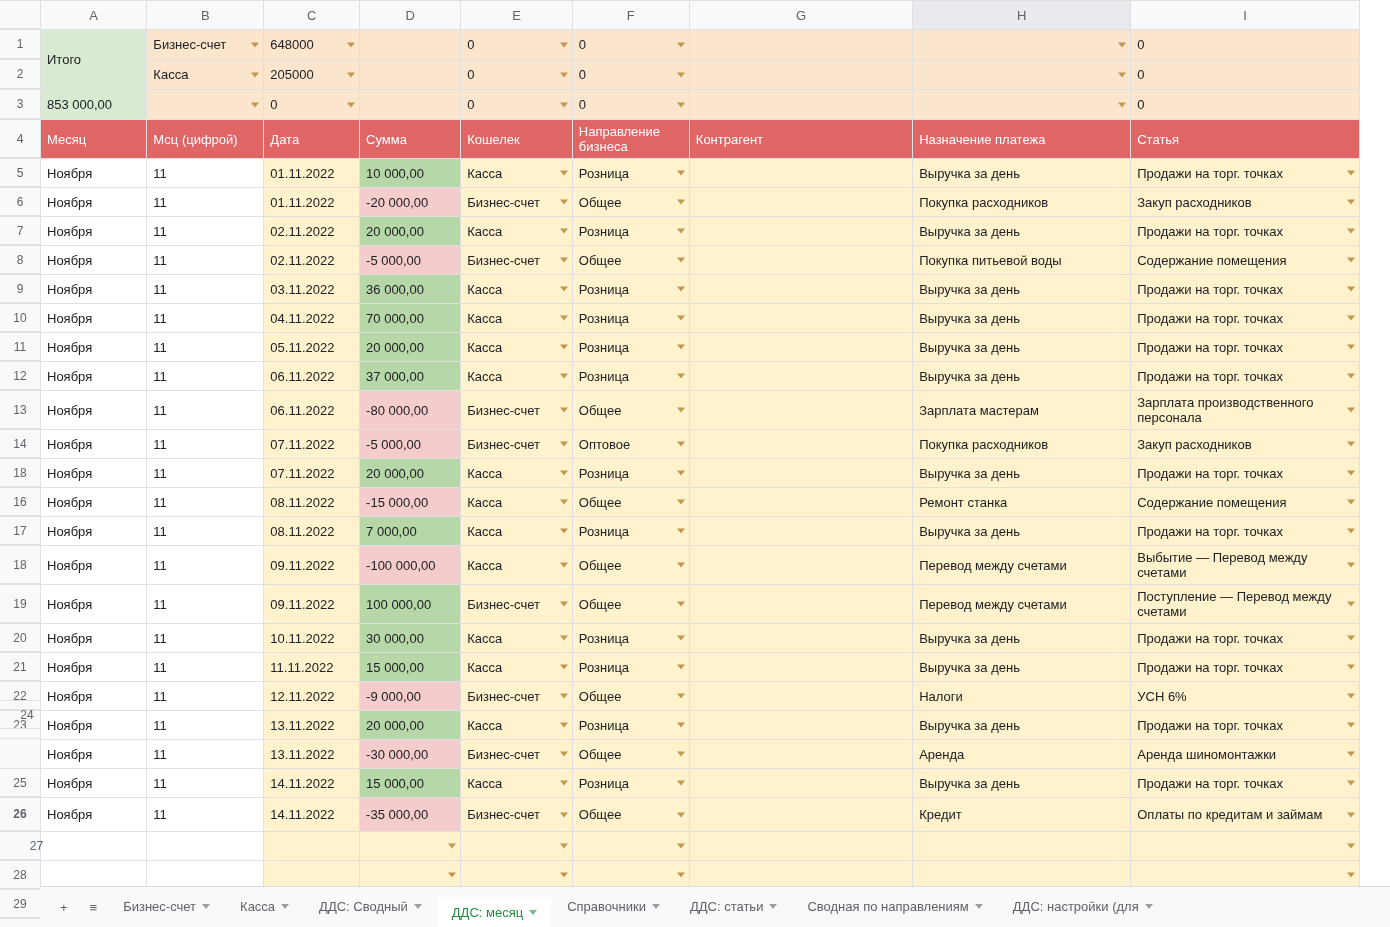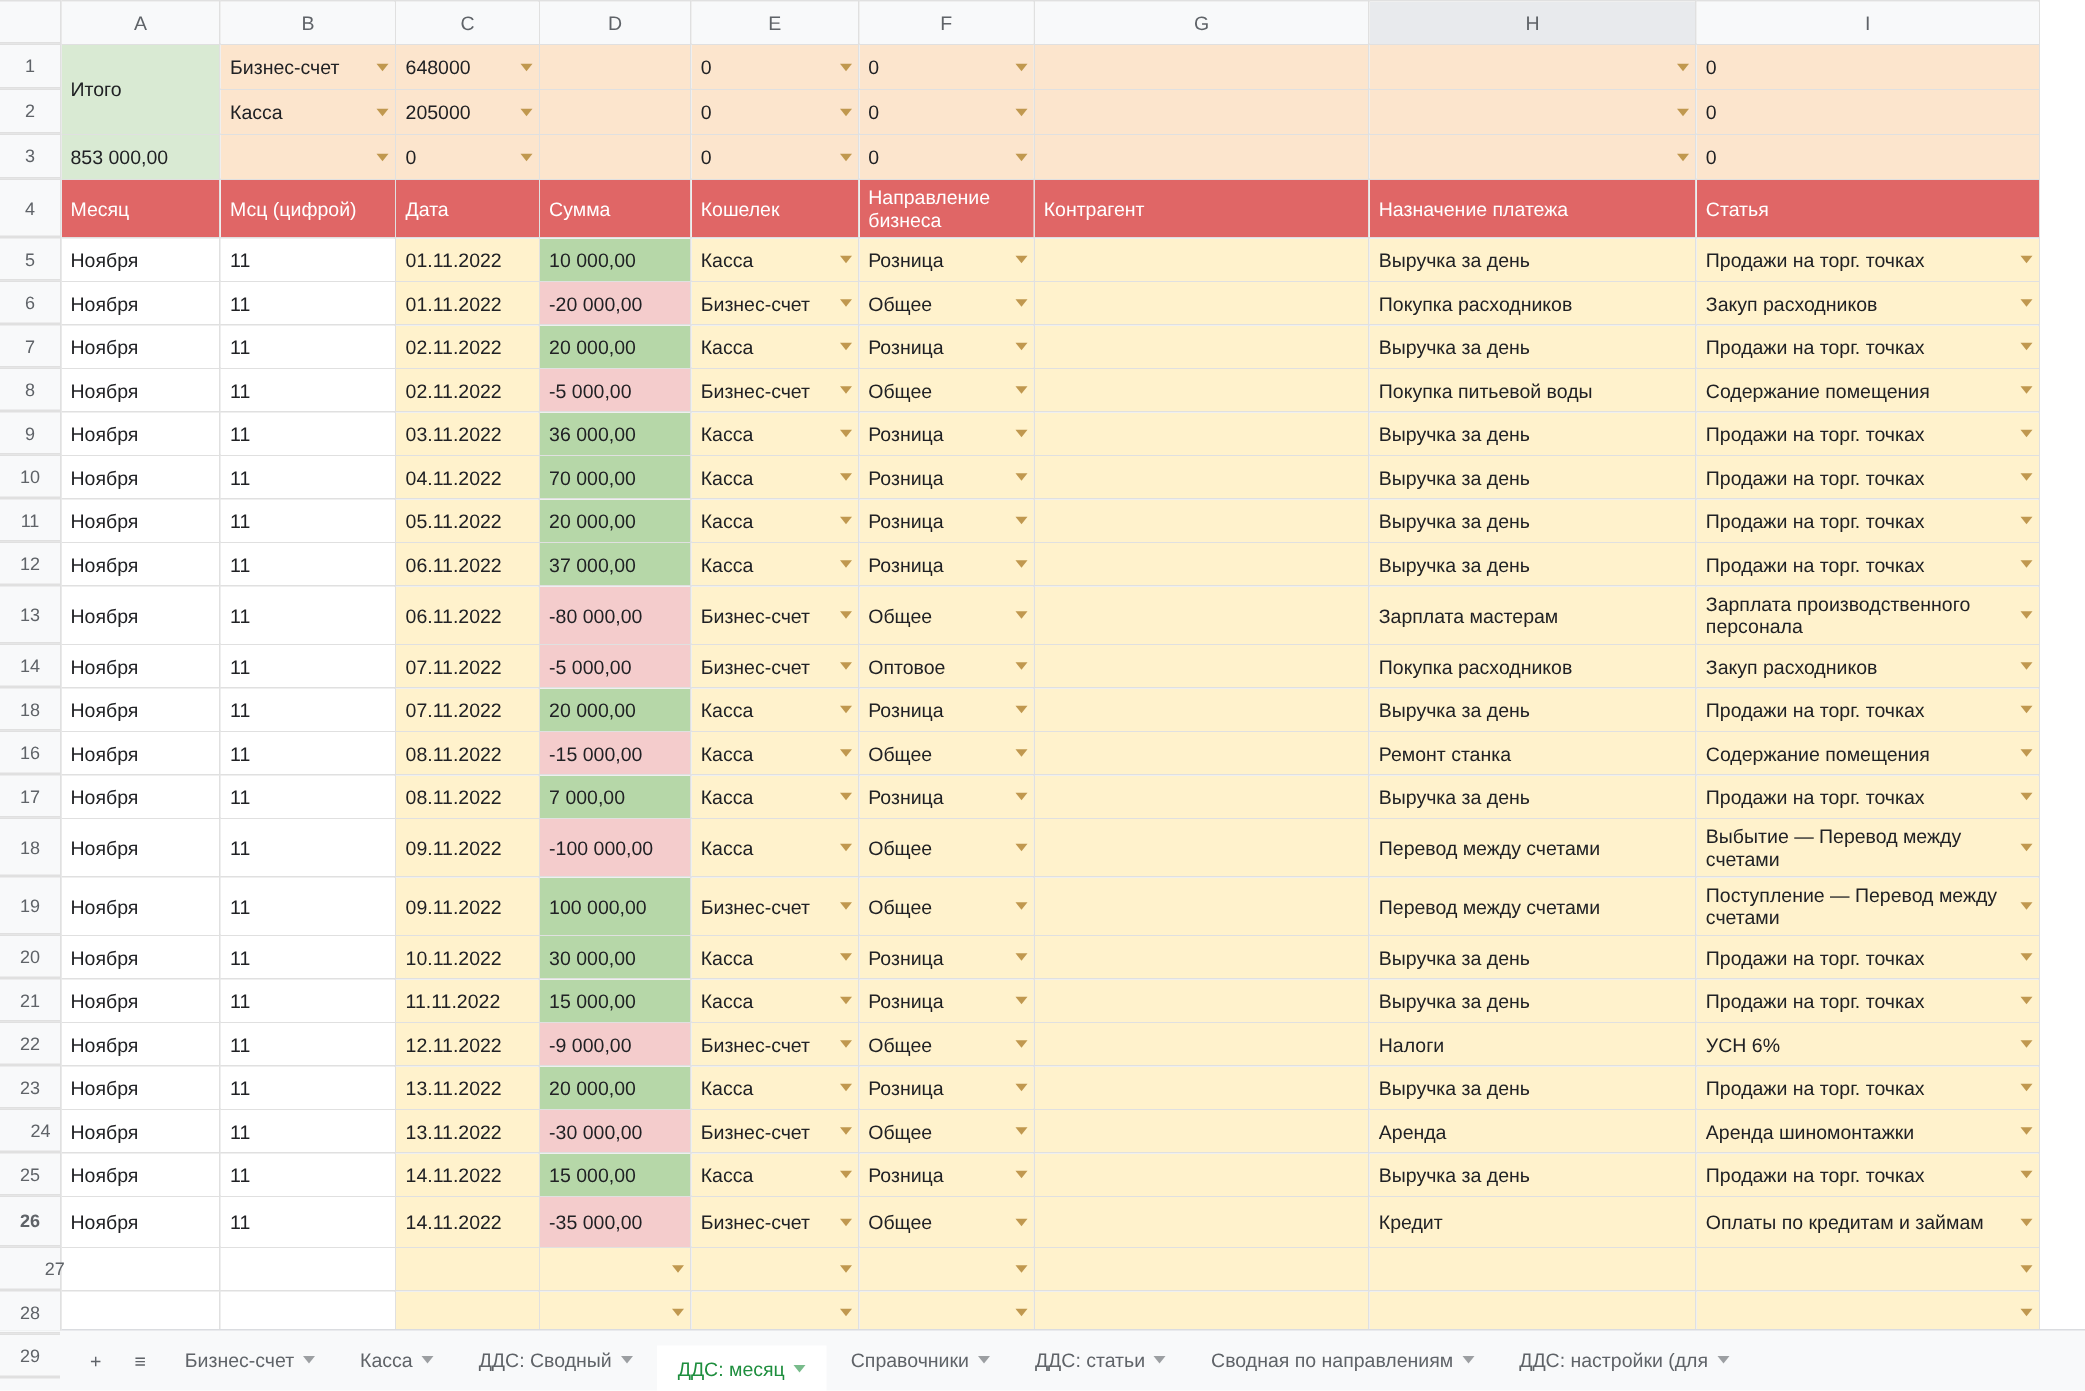--- a/index.html
+++ b/index.html
@@ -180,21 +180,21 @@
       <div class="rownum-cell" style="top: 429px; height: 29px;">14</div>
       <div class="rownum-cell" style="top: 458px; height: 29px;">18</div>
       <div class="rownum-cell" style="top: 487px; height: 29px;">16</div>
       <div class="rownum-cell" style="top: 516px; height: 29px;">17</div>
       <div class="rownum-cell" style="top: 545px; height: 39px;">18</div>
       <div class="rownum-cell" style="top: 584px; height: 39px;">19</div>
       <div class="rownum-cell" style="top: 623px; height: 29px;">20</div>
       <div class="rownum-cell" style="top: 652px; height: 29px;">21</div>
       <div class="rownum-cell" style="top: 681px; height: 29px;">22</div>
       <div class="rownum-cell" style="top: 710px; height: 29px;">23</div>
-      <div class="rownum-cell" style="top: 739px; height: 29px; padding-left: 14px;">24</div>
+      <div class="rownum-cell" style="top: 700px; height: 29px; padding-left: 14px;">24</div>
       <div class="rownum-cell" style="top: 768px; height: 29px;">25</div>
       <div class="rownum-cell" style="top: 797px; height: 34px; font-weight: bold;">26</div>
       <div class="rownum-cell" style="top: 831px; height: 29px; padding-left: 33px;">27</div>
       <div class="rownum-cell" style="top: 860px; height: 29px;">28</div>
       <div class="rownum-cell" style="top: 889px; height: 29px;">29</div>
       <div class="rownum-cell" style="top: 918px; height: 29px;">30</div>
     </div>
 
   <div class="grid-area">
     <table class="spreadsheet" id="sheet">

